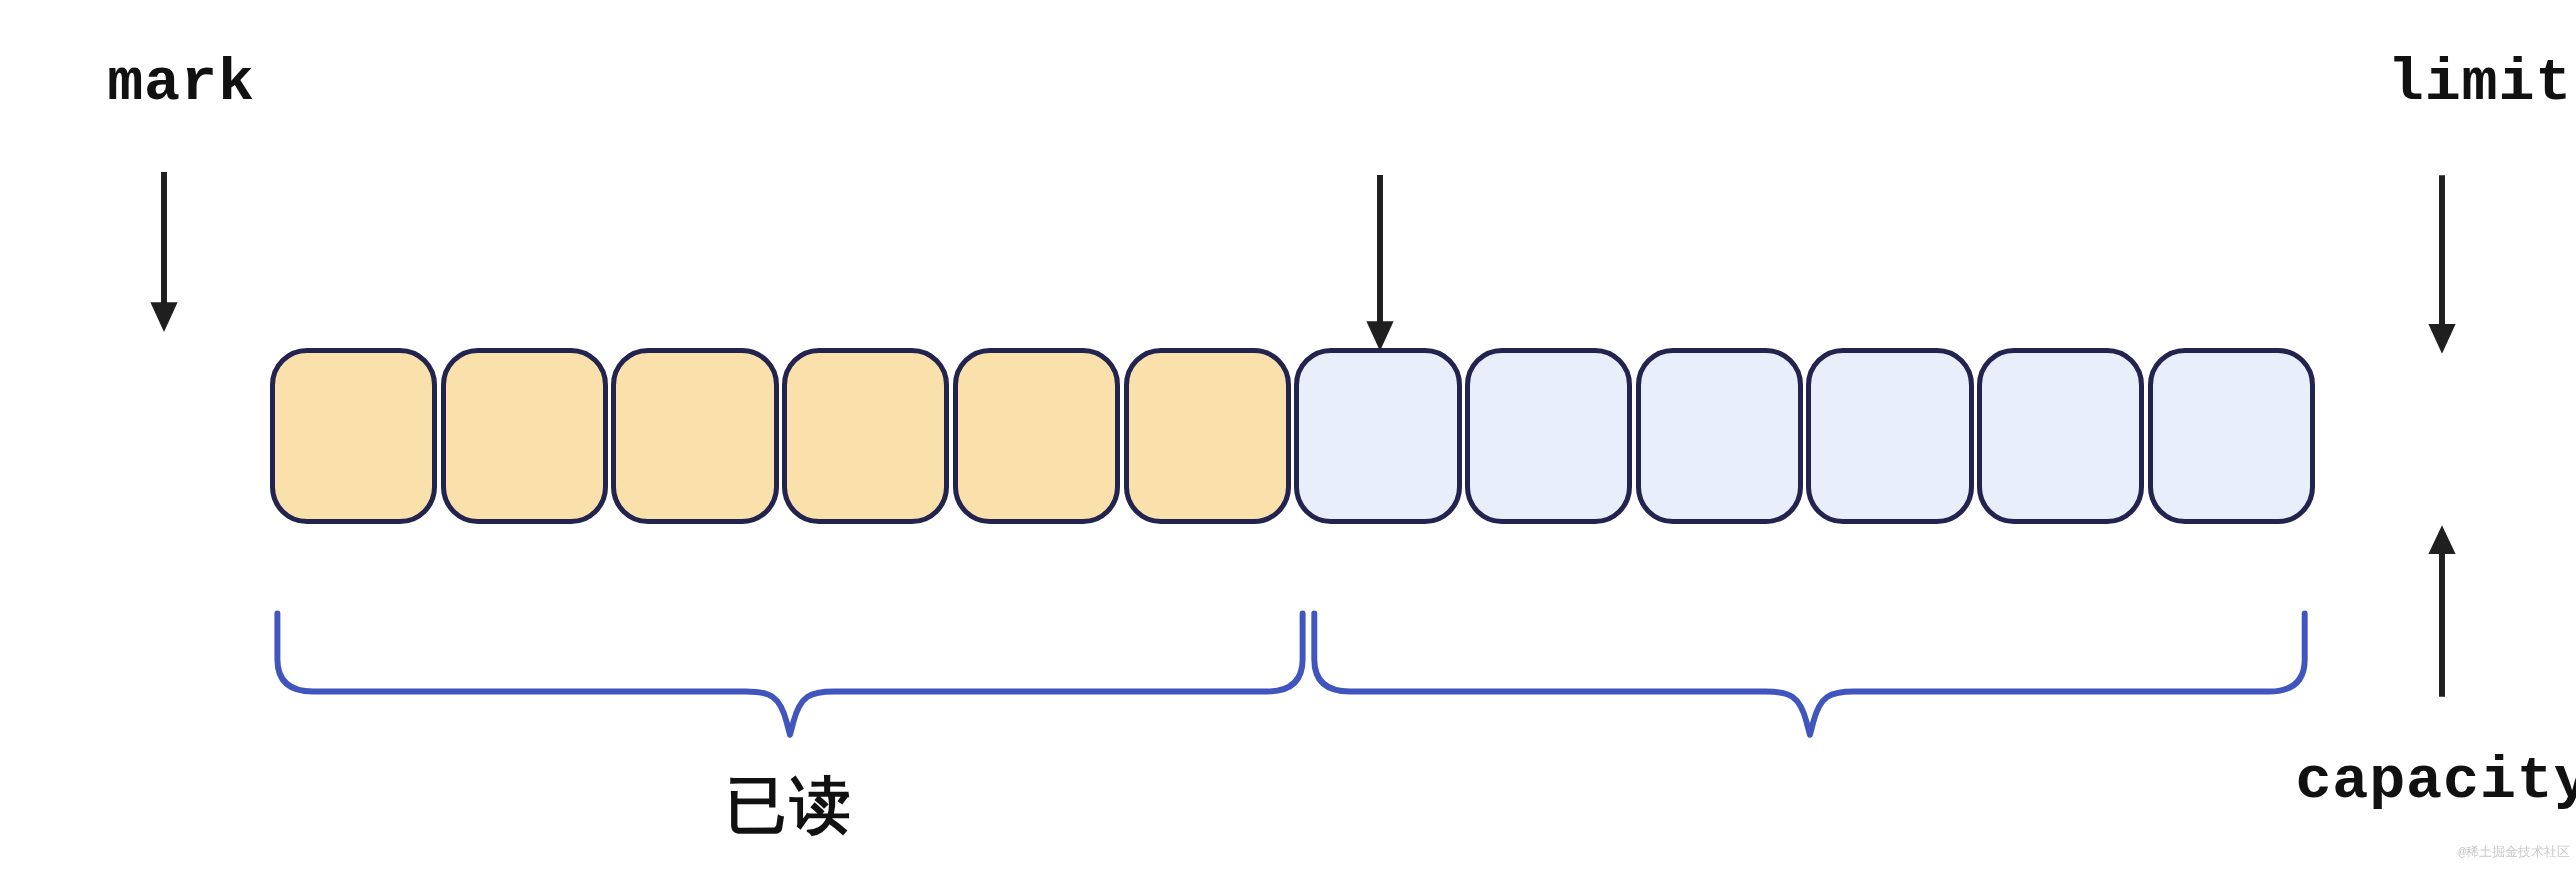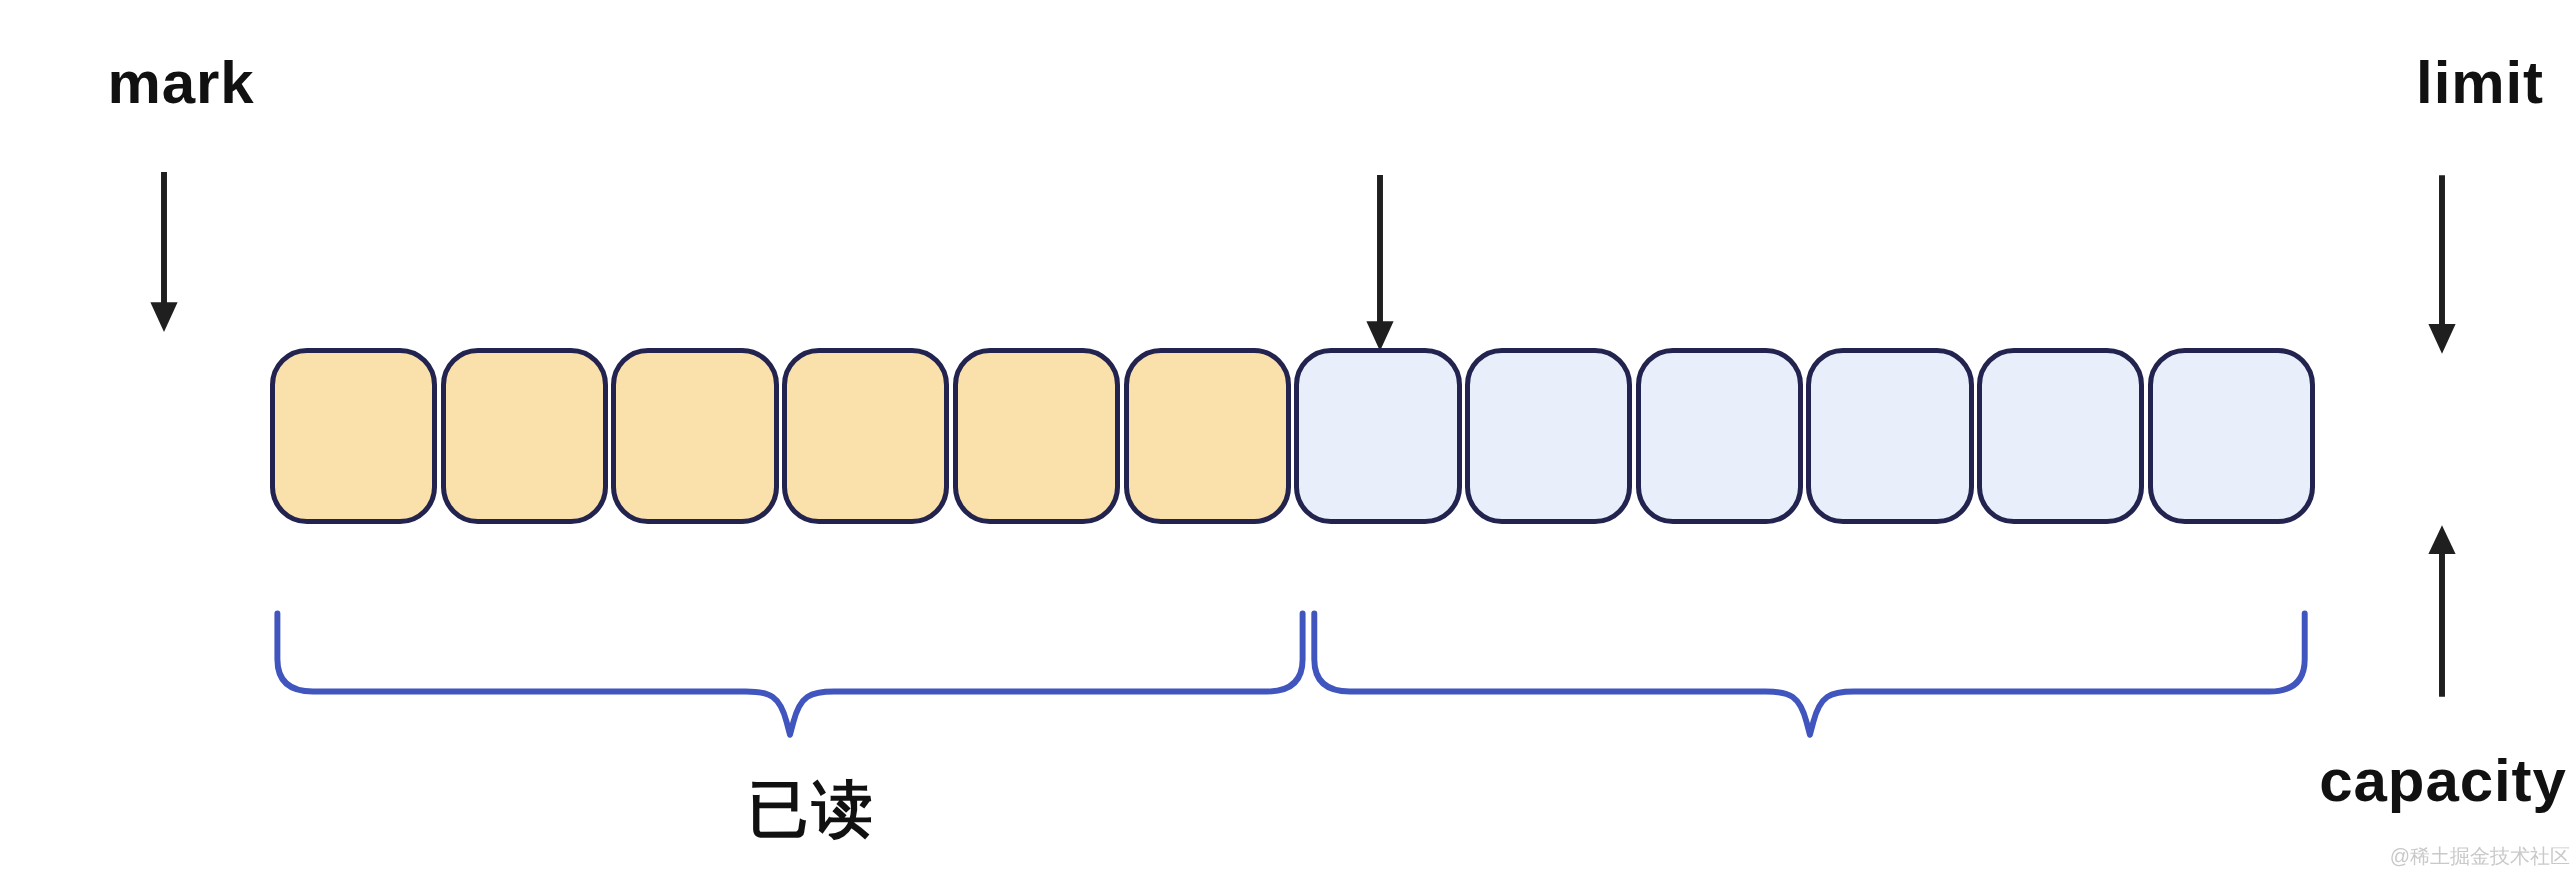--- a/index.html
+++ b/index.html
@@ -6,21 +6,21 @@
     margin: 0;
     padding: 0;
     background: #ffffff;
   }
   .canvas {
     position: relative;
     width: 2576px;
     height: 874px;
     background: var(--bg, #ffffff);
     overflow: hidden;
-    font-family: Liberation Sans, sans-serif;
+    font-family: Liberation Mono, monospace;
   }
   .pointer-label {
     position: absolute;
     transform: translateX(-50%);
     font-weight: 700;
     font-size: 60px;
     line-height: 1;
     color: var(--label, #111111);
     white-space: nowrap;
     letter-spacing: 0.9px;
@@ -67,28 +67,27 @@
   .region-label {
     position: absolute;
     transform: translateX(-50%);
     top: 779px;
     font-weight: 700;
     font-size: 61px;
     line-height: 1;
     letter-spacing: 3.4px;
     color: var(--label, #111111);
     white-space: nowrap;
-    margin-left: 22px;
   }
   .watermark {
     position: absolute;
     left: 2570px;
     top: 846px;
     transform: translateX(-100%);
-    font-size: 20px;
+    font-size: 13px;
     line-height: 1;
     color: var(--watermark, #C9C9C9);
     white-space: nowrap;
   }
 </style>
 </head>
 <body>
 
 <div class="canvas" style="--bg: #ffffff; --read-fill: #FAE0AB; --unwritten-fill: #E9EFFA; --cell-border: #232350; --brace: #4155BE; --arrow: #1F1F1F; --label: #111111; --watermark: #C9C9C9;">
 

